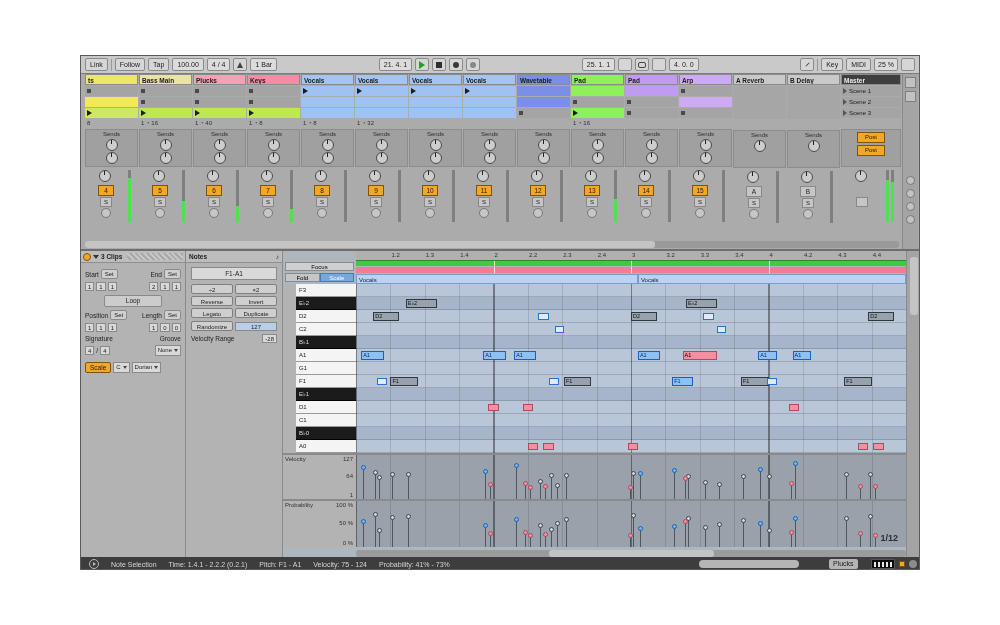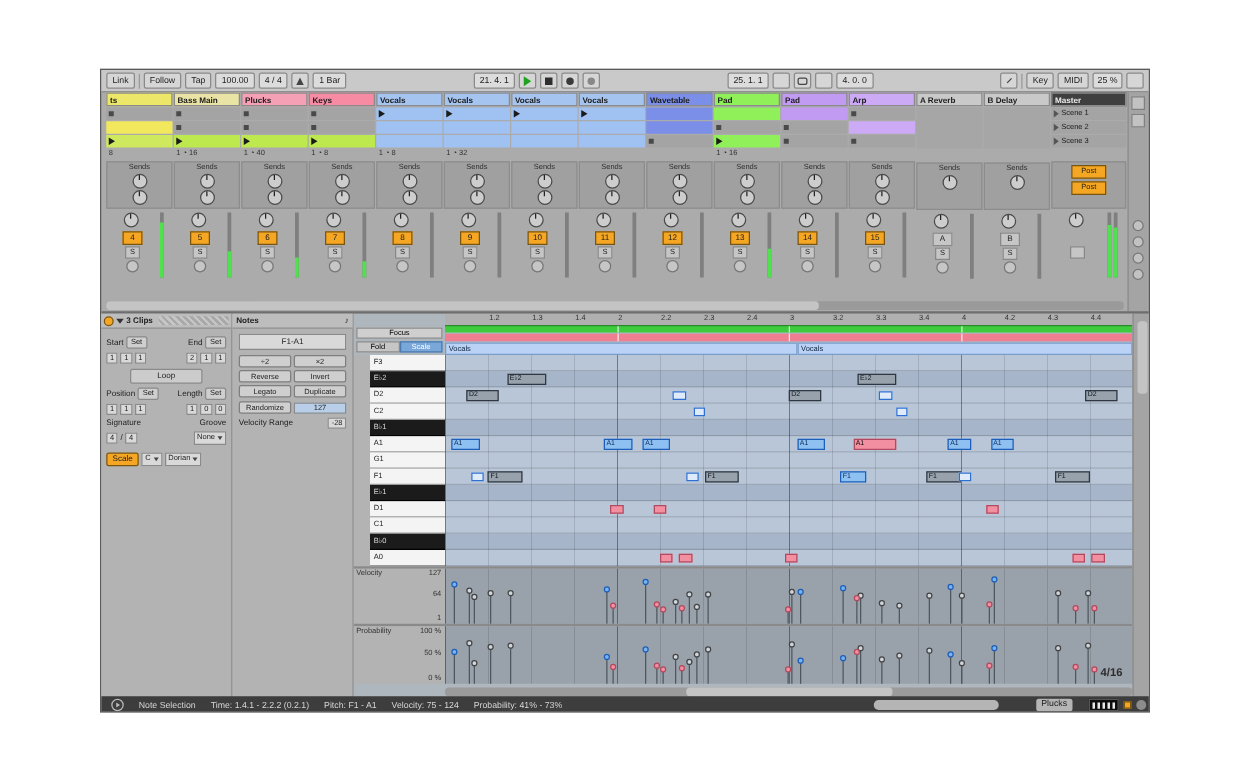--- a/index.html
+++ b/index.html
@@ -1078,21 +1078,21 @@
               <div class="vmark pink" style="left: 503.875px;">
                 <i class="stem" style="height: 12.92px;"></i>
                 <i class="dot" style="bottom: 10.92px;"></i>
               </div>
               <div class="vmark pink" style="left: 519.344px;">
                 <i class="stem" style="height: 11.4px;"></i>
                 <i class="dot" style="bottom: 9.4px;"></i>
               </div>
             </div>
         </div>
-        <div class="grid-label">4/16</div>
+        <div class="grid-label">1/12</div>
         <div class="proll-bottom">
             <div class="hthumb"></div>
           </div>
       </div>
 
       <div class="editor-rail">
         <div class="vthumb"></div>
       </div>
     </div>
 

